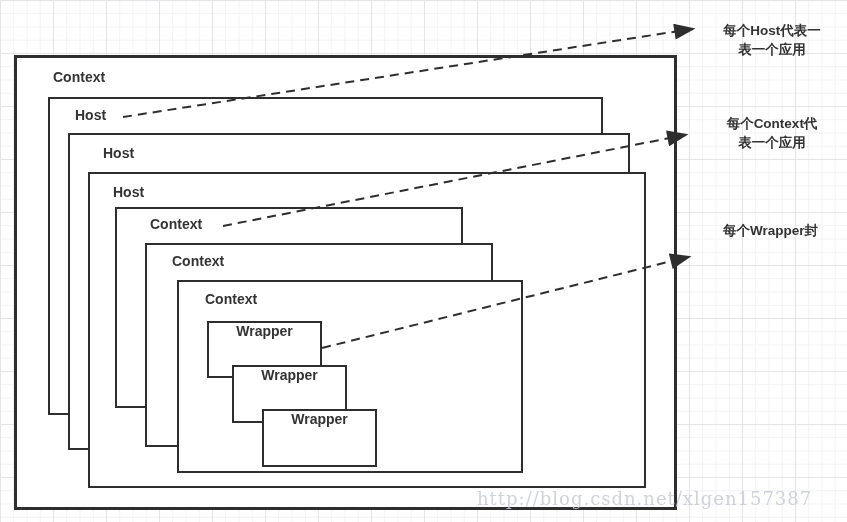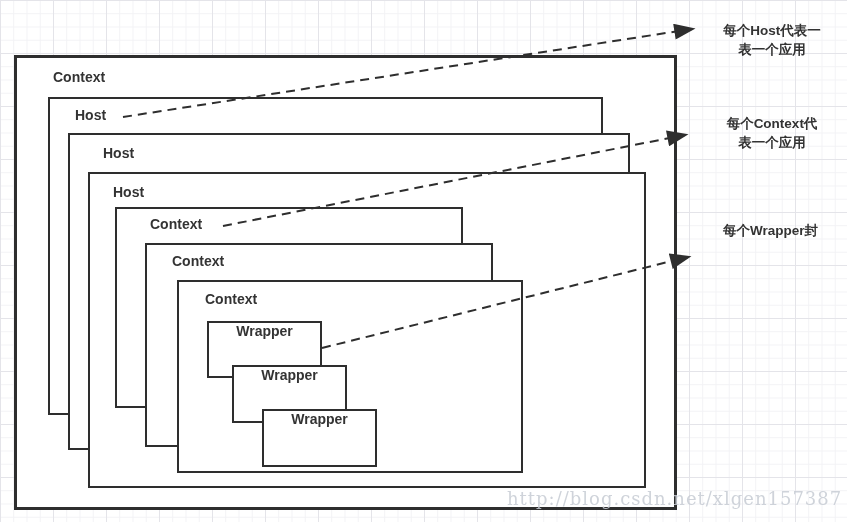--- a/index.html
+++ b/index.html
@@ -53,21 +53,21 @@
     line-height:19px;
     color:#333333;
     text-align:center;
   }
   .annotation span{display:block;}
   .ann1{left:696px;top:21px;width:152px;}
   .ann2{left:698px;top:114px;width:148px;}
   .ann3{left:694px;top:221px;width:153px;}
   .watermark{
     position:absolute;
-    left:507px;top:488px;
+    left:477px;top:488px;
     z-index:60;
     font-family:"DejaVu Serif","Liberation Serif",serif;
     font-size:18px;
     letter-spacing:1px;
     color:#c7ccd4;
     opacity:0.85;
     white-space:nowrap;
   }
 </style>
 </head>

